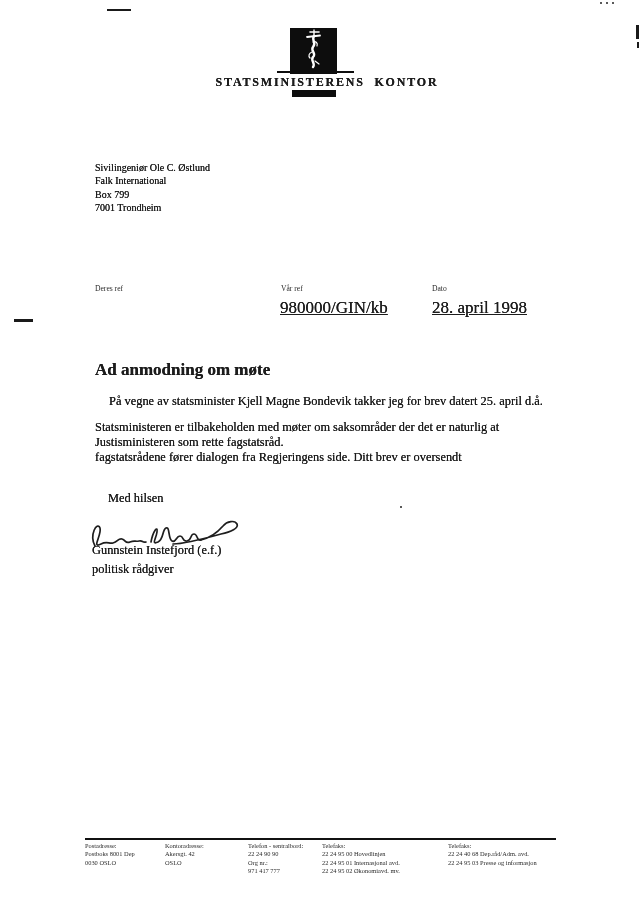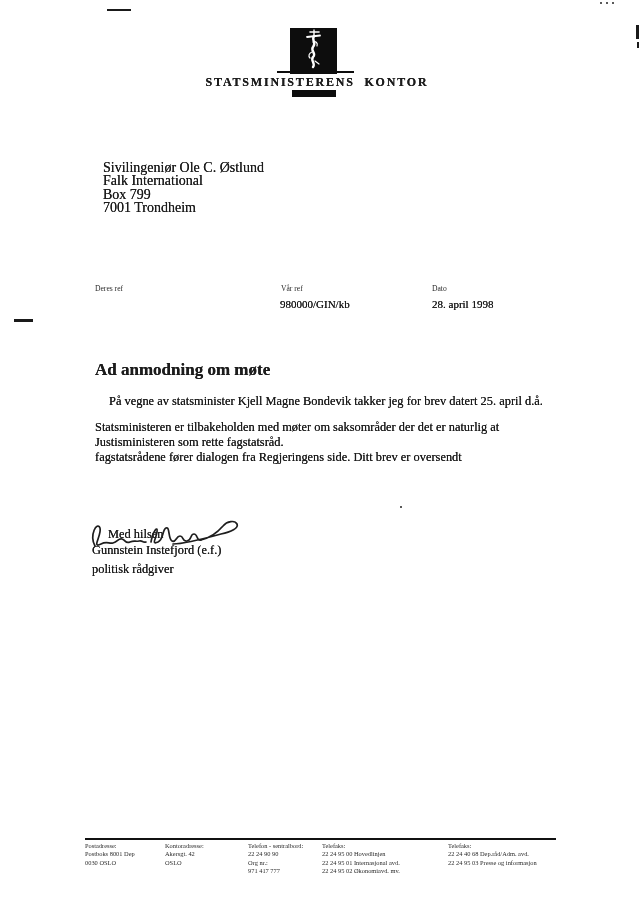--- a/index.html
+++ b/index.html
@@ -9,29 +9,29 @@
     font-family:"Liberation Serif","DejaVu Serif",serif;
     color:#1c1c1c;
   }
   .abs{position:absolute;white-space:nowrap;}
   .txt{text-shadow:0 0 0.35px currentColor;}
   
   .crest-box{position:absolute;left:290px;top:28px;width:47px;height:62px;background:#0d0d0d;}
   .crest-stub{position:absolute;left:292px;top:90px;width:44px;height:7px;background:#0d0d0d;}
   .crest-rule{position:absolute;left:277px;top:71px;width:77px;height:2px;background:#0d0d0d;}
   .office-name{
-    position:absolute;left:4px;top:74px;width:626px;text-align:center;
+    position:absolute;left:14px;top:74px;width:626px;text-align:center;
     font-size:12px;font-weight:bold;letter-spacing:1.8px;word-spacing:5px;
     background:#ffffff;padding:1px 0;
   }
   
-  .recipient{position:absolute;left:103px;top:161px;font-size:14px;line-height:13.4px;}
+  .recipient{position:absolute;left:95px;top:161px;font-size:10px;line-height:13.4px;}
   
   .ref-label{font-size:7.6px;color:#2a2a2a;}
-  .ref-value{font-size:11px;}
+  .ref-value{font-size:17px;text-decoration:underline;}
   
   .subject{position:absolute;left:95px;top:360px;font-size:17px;font-weight:bold;}
   .para{font-size:12.4px;line-height:15.2px;}
   
   .footer-rule{position:absolute;left:85px;top:838px;width:471px;height:2px;background:#111;}
   .fcol{position:absolute;font-size:6.4px;line-height:8.3px;color:#2b2b2b;
         font-family:"Liberation Serif","DejaVu Serif",serif;}
   .artifact{position:absolute;background:#1a1a1a;}
   .dot{position:absolute;width:2px;height:2px;background:#222;border-radius:50%;}
 </style>
@@ -86,21 +86,21 @@
 <div class="subject txt">Ad anmodning om møte</div>
 
 <div class="abs para txt" style="left:109px;top:394px;">På vegne av statsminister Kjell Magne Bondevik takker jeg for brev datert 25. april  d.å.</div>
 
 <div class="abs para txt" style="left:95px;top:420px;">
   <div>Statsministeren er tilbakeholden med møter om saksområder der det er naturlig at</div>
   <div>Justisministeren som rette fagstatsråd.</div>
   <div>fagstatsrådene fører dialogen fra Regjeringens side.  Ditt brev er oversendt</div>
 </div>
 
-<div class="abs para txt" style="left:108px;top:491px;margin-top:36px;">Med hilsen</div>
+<div class="abs para txt" style="left:108px;top:491px;">Med hilsen</div>
 
 <div class="abs" style="left:85px;top:513px;">
   <svg width="165" height="44" viewBox="0 0 165 44">
     <g stroke="#1e1e1e" fill="none" stroke-width="1.7" stroke-linecap="round">
       <path d="M10 33 C4 22 12 8 15 15 C17 22 6 36 16 31 C22 28 24 31 28 30 C33 29 33 25 37 26 C41 27 40 31 45 29 C50 27 50 29 54 28 C58 27 57 30 61 29"></path>
       <path d="M66 29 C68 18 73 12 72 19 C71 26 66 32 73 29 C79 26 77 17 81 15 C85 13 83 26 87 28 C91 30 91 23 95 23 C99 23 97 29 102 28 C107 27 105 21 109 21 C113 21 111 28 116 27"></path>
       <path d="M116 27 C124 25 132 20 138 13 C142 8 150 7 152 11 C154 15 146 19 136 21 C118 26 100 31 88 31"></path>
     </g>
   </svg>
 </div>

